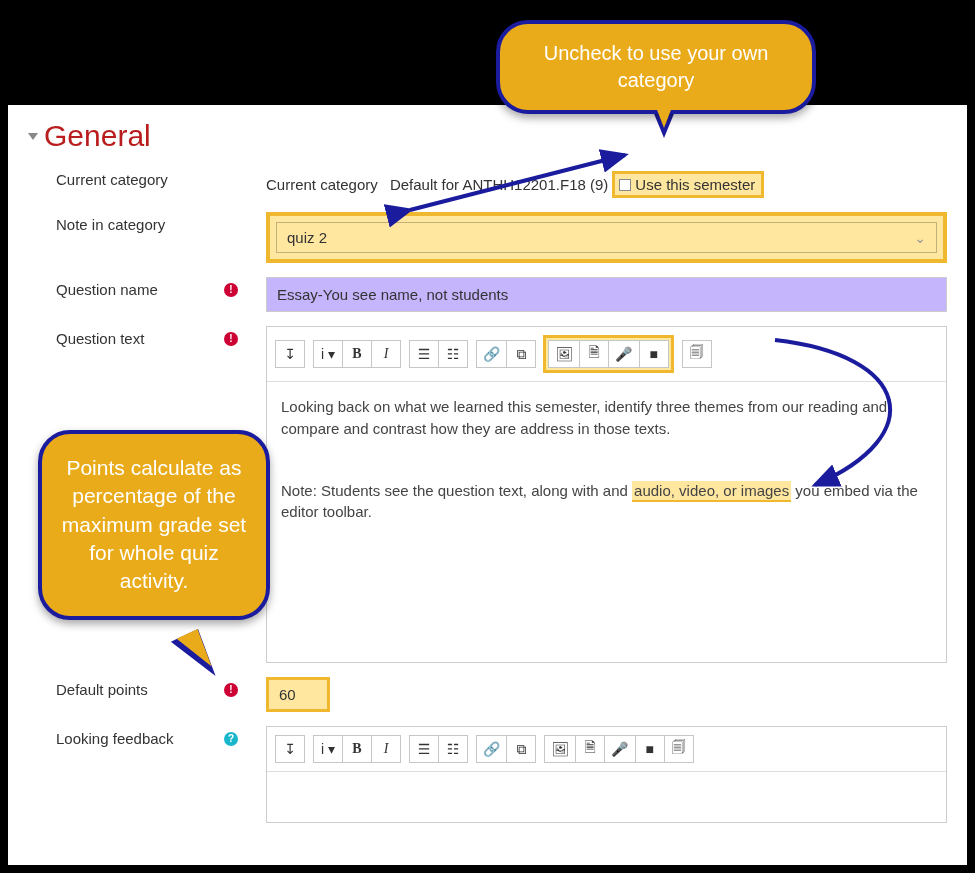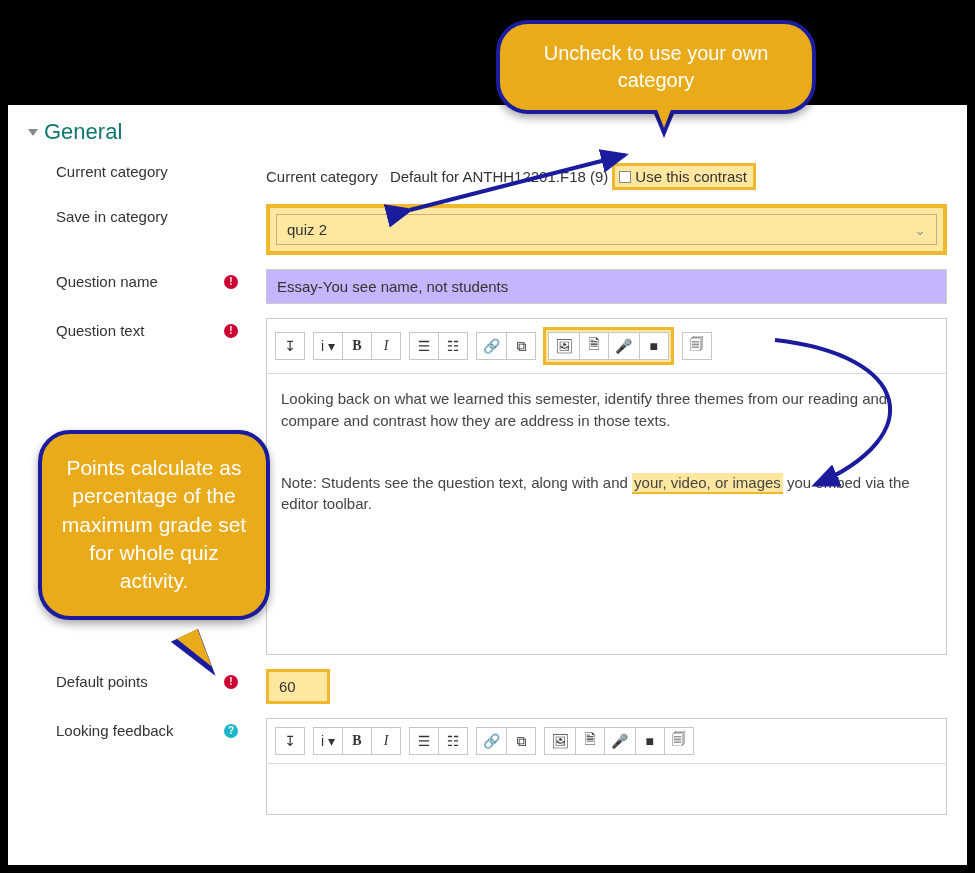--- a/index.html
+++ b/index.html
@@ -27,22 +27,22 @@
     gap: 6px;
     margin-bottom: 14px;
   }
   .caret {
     width: 0; height: 0;
     border-left: 5px solid transparent;
     border-right: 5px solid transparent;
     border-top: 7px solid #888;
   }
   .section-title {
-    color: #0f766e;
-    font-size: 22px;
+    color: #b91c1c;
+    font-size: 30px;
     font-weight: 400;
   }
   .form-row {
     display: flex;
     align-items: flex-start;
     margin-bottom: 14px;
     gap: 8px;
   }
   .label-col {
     width: 230px;
@@ -302,28 +302,28 @@
 
   <div class="form-row">
     <div class="label-col">Current category</div>
     <div class="field-col">
       <div class="current-cat-line">
         <span>Current category</span>
         <span>&nbsp;</span>
         <span>Default for ANTHH12201.F18 (9)</span>
         <span class="hl-box">
           <span class="cb"></span>
-          <span>Use this contrast</span>
+          <span>Use this semester</span>
         </span>
       </div>
     </div>
   </div>
 
   <div class="form-row">
-    <div class="label-col">Save in category</div>
+    <div class="label-col">Note in category</div>
     <div class="field-col">
       <div class="category-wrap">
         <div class="select-box">
           <span>quiz 2</span>
           <span class="chevron">⌄</span>
         </div>
       </div>
     </div>
   </div>
 
@@ -363,21 +363,21 @@
             <span class="tbtn">🖼</span>
             <span class="tbtn">🗎</span>
             <span class="tbtn">🎤</span>
             <span class="tbtn">■</span>
           </span>
           <span class="tbtn">🗐</span>
         </div>
         <div class="editor-body">
           <p>Looking back on what we learned this semester, identify three themes from our reading and compare and contrast how they are address in those texts.</p>
           <p style="margin-top:40px">
-            <span>Note:  Students see the question text, along with and </span><span class="hl-text">your, video, or images</span><span> you embed via the editor toolbar.</span>
+            <span>Note:  Students see the question text, along with and </span><span class="hl-text">audio, video, or images</span><span> you embed via the editor toolbar.</span>
           </p>
         </div>
       </div>
     </div>
   </div>
 
   <div class="form-row">
     <div class="label-col">
       <span>Default points</span>
       <span class="req-icon">!</span>

